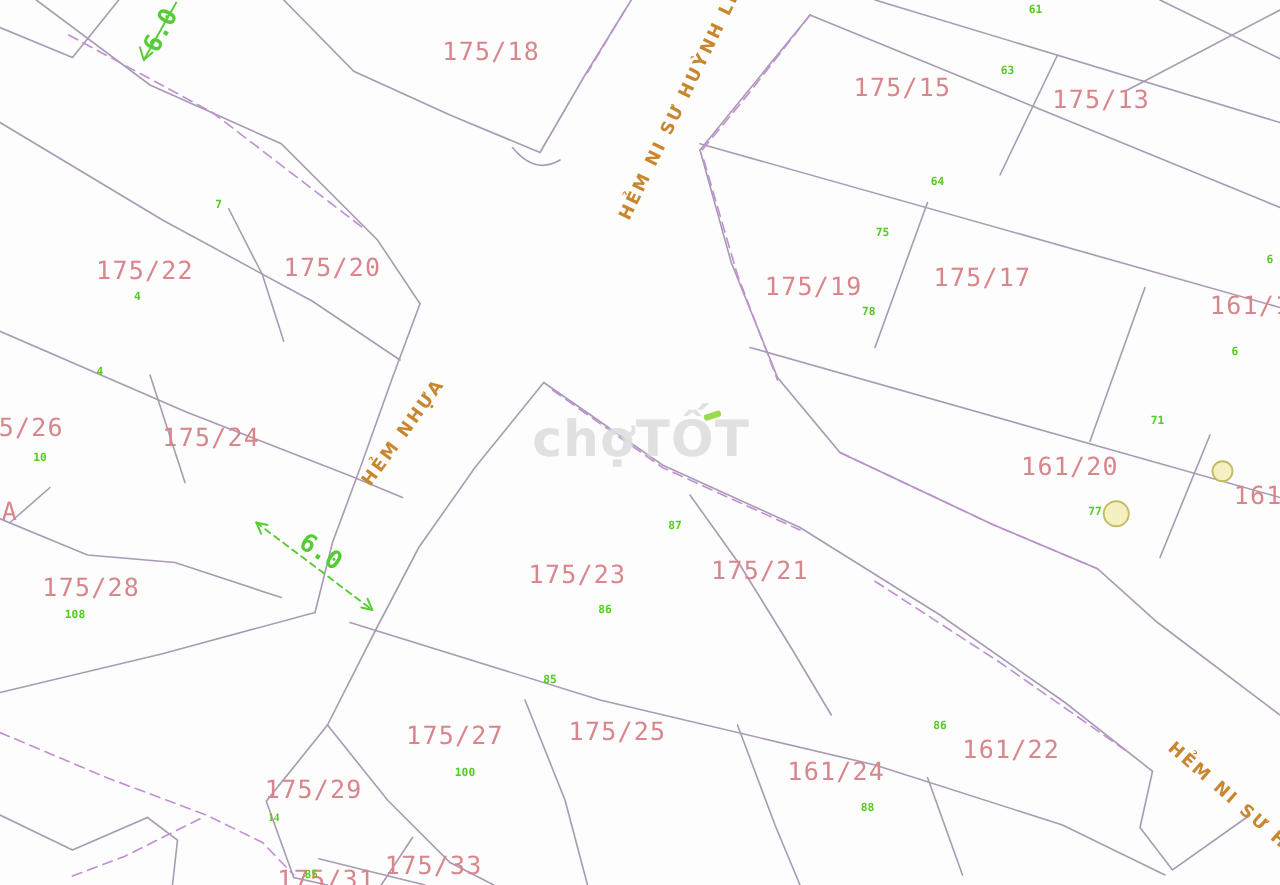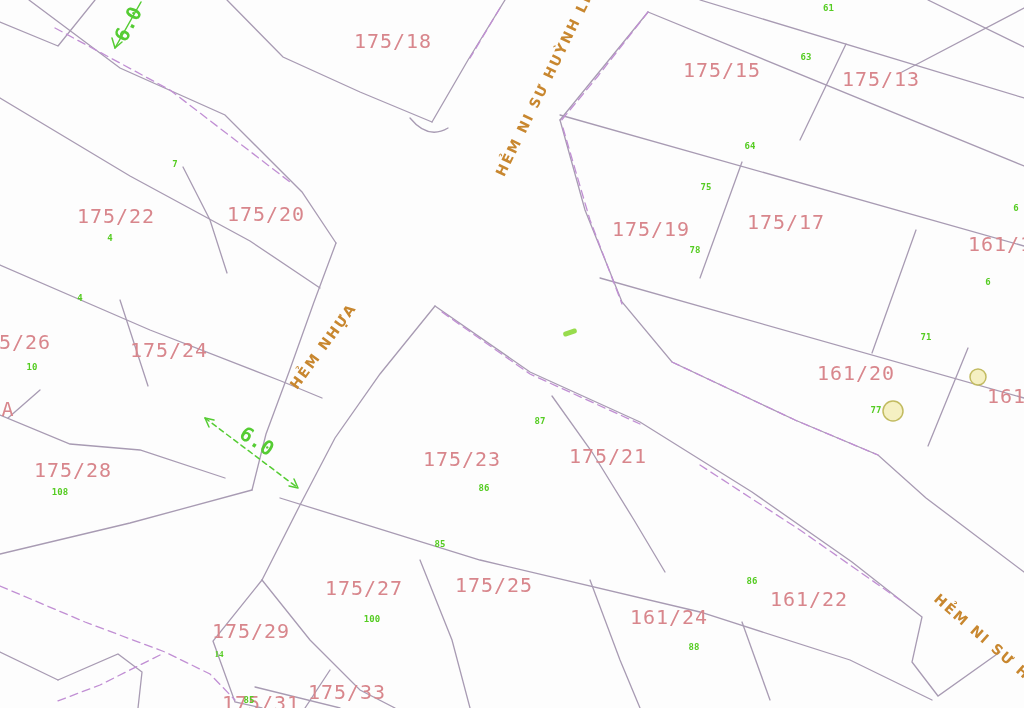--- a/index.html
+++ b/index.html
@@ -97,20 +97,21 @@
       <path d="M205,418 L214,420 M205,418 L209,427"></path>
       <path d="M298,488 L289,486 M298,488 L294,479"></path>
     </g>
 
     <g id="tree-layer">
         <circle cx="978" cy="377" r="8" fill="#f5f0c2" stroke="#c2bb60" stroke-width="1.5"></circle>
         <circle cx="893" cy="411" r="10" fill="#f5f0c2" stroke="#c2bb60" stroke-width="1.5"></circle>
       </g>
   </svg>
 
+  <div id="watermark"><span>chợ</span><span>TỐT</span></div>
   <div id="wm-accent"></div>
 
   <div id="label-layer">
       <span class="lbl parcel" style="left: 393px; top: 41px;">175/18</span>
       <span class="lbl parcel" style="left: 722px; top: 70px;">175/15</span>
       <span class="lbl parcel" style="left: 881px; top: 79px;">175/13</span>
       <span class="lbl parcel" style="left: 116px; top: 216px;">175/22</span>
       <span class="lbl parcel" style="left: 266px; top: 214px;">175/20</span>
       <span class="lbl parcel" style="left: 651px; top: 229px;">175/19</span>
       <span class="lbl parcel" style="left: 786px; top: 222px;">175/17</span>

